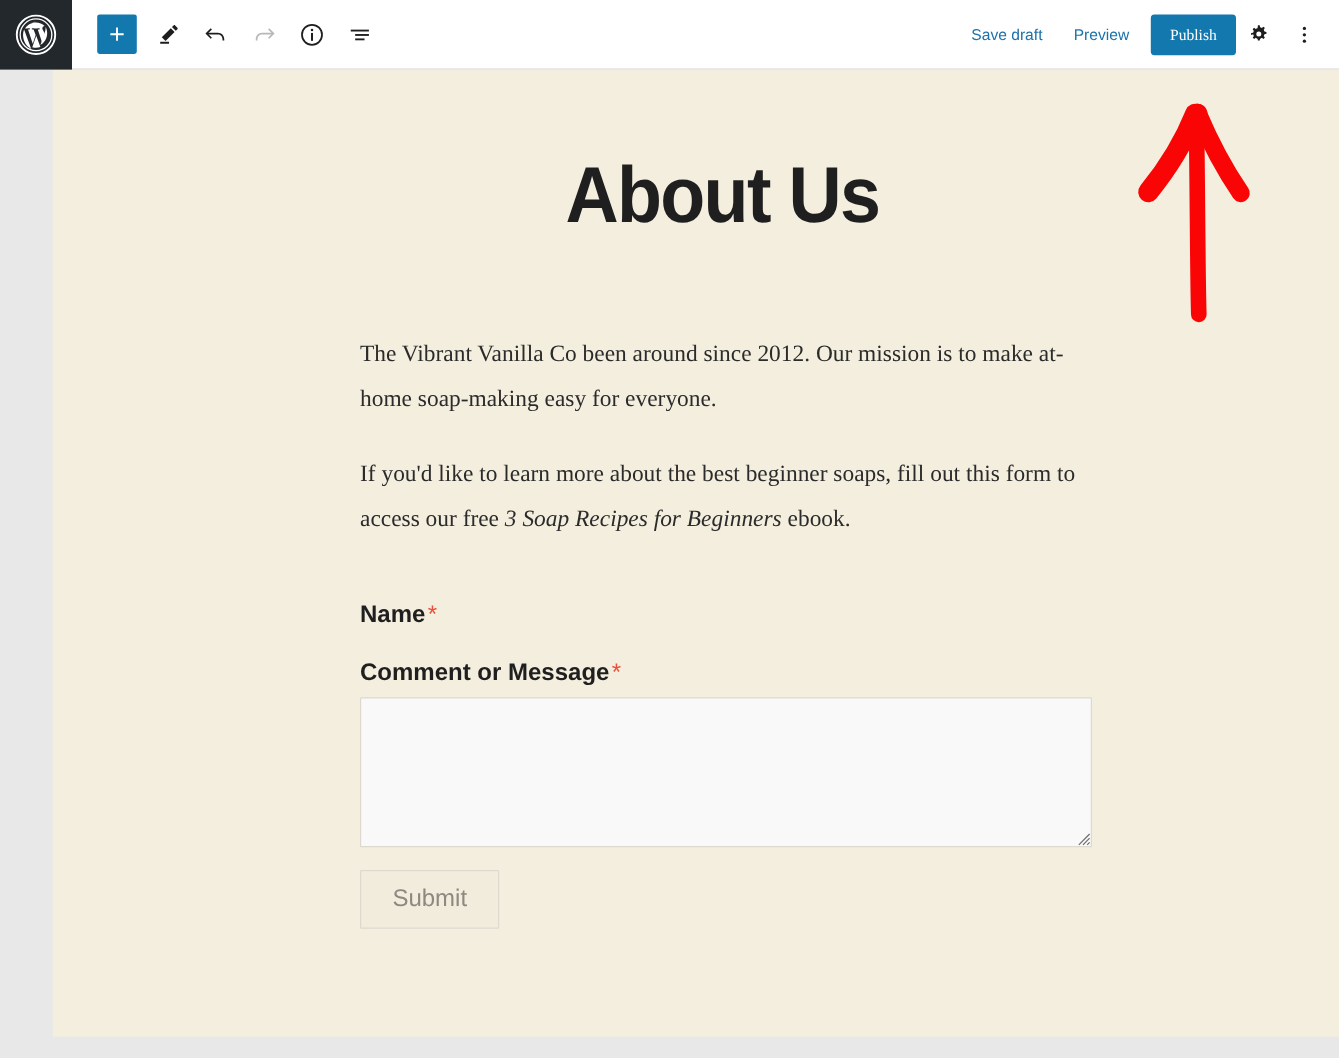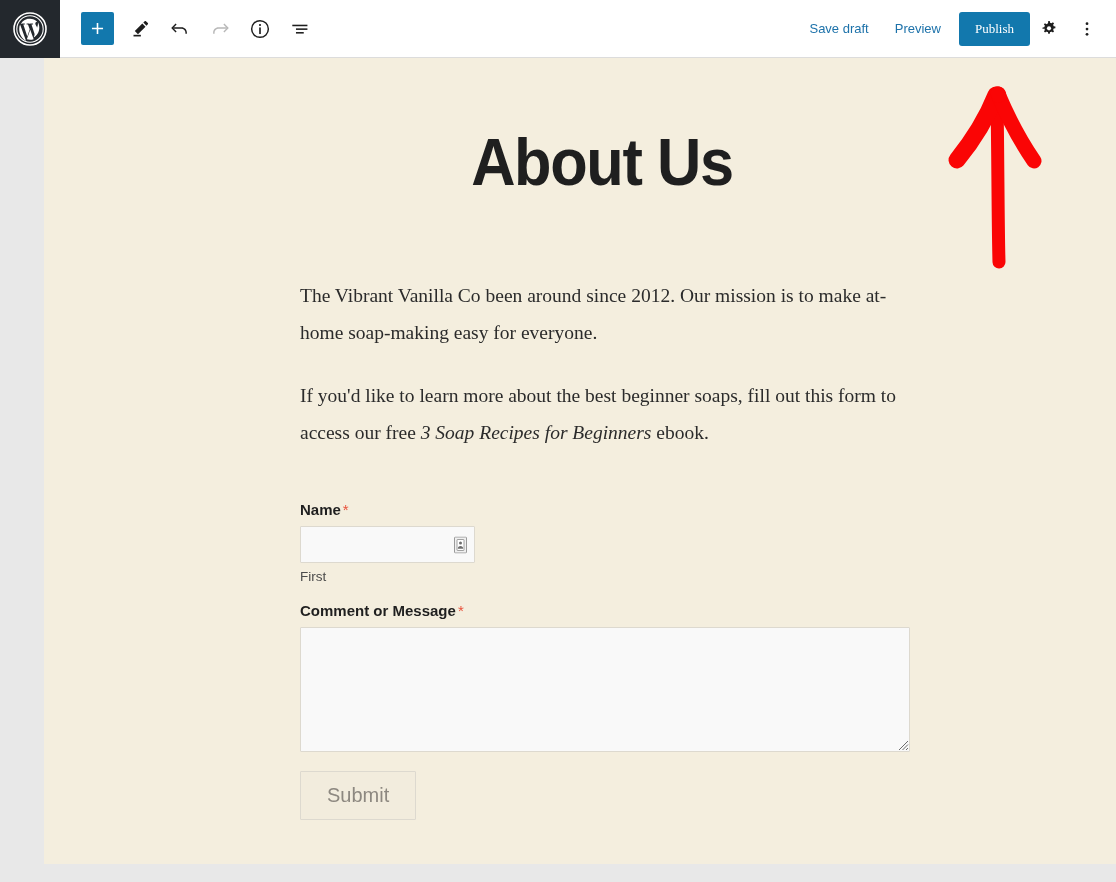--- a/index.html
+++ b/index.html
@@ -98,21 +98,21 @@
     margin-top: 0;
   }
   .para-1 { margin-top: 78px; }
   .para-2 { margin-top: 27px; }
   .body-copy em { font-style: italic; }
 
   
   .form { margin-top: 50px; }
   .field-label {
     font-family: "Liberation Sans", sans-serif;
-    font-size: 15px;
+    font-size: 20px;
     font-weight: 700;
     color: #1f1f1f;
     display: block;
     margin-bottom: 8px;
   }
   .req { color: #e8503a; font-weight: 400; margin-left: 2px; }
   .name-row { display: flex; gap: 14px; }
   .name-col { display: flex; flex-direction: column; }
   .name-col.first { width: 175px; }
   .name-col.last  { width: 176px; }
@@ -293,32 +293,20 @@
 
       <p class="body-copy para-2"><span>If you'd like to learn more about the best beginner soaps, fill out this form to access our free </span><em>3 Soap Recipes for Beginners</em><span> ebook.</span></p>
 
       <div class="form">
 
         
         <div>
           <span class="field-label"><span>Name</span><span class="req">*</span></span>
 
           <div class="name-row">
-            <div class="name-col first">
-              <div class="input-wrap">
-                <input class="txt-input" type="text" placeholder="" style="">
-                <svg class="autofill-icon" viewBox="0 0 13 17" aria-hidden="true">
-                  <rect x="0.5" y="0.5" width="12" height="16" rx="1" fill="#f0f0f0" stroke="#9a9a9a"></rect>
-                  <rect x="3" y="3" width="7" height="11" rx="0.5" fill="#ffffff" stroke="#8a8a8a" stroke-width="0.8"></rect>
-                  <circle cx="6.5" cy="6.6" r="1.5" fill="#6e6e6e"></circle>
-                  <path d="M3.8 12.2c0-1.6 1.2-2.6 2.7-2.6s2.7 1 2.7 2.6H3.8z" fill="#6e6e6e"></path>
-                </svg>
-              </div>
-              <span class="sub-label">First</span>
-            </div>
 
           </div>
         </div>
 
         
 
         
         <div class="field-block">
           <span class="field-label"><span>Comment or Message</span><span class="req">*</span></span>
           <div class="msg-wrap">

